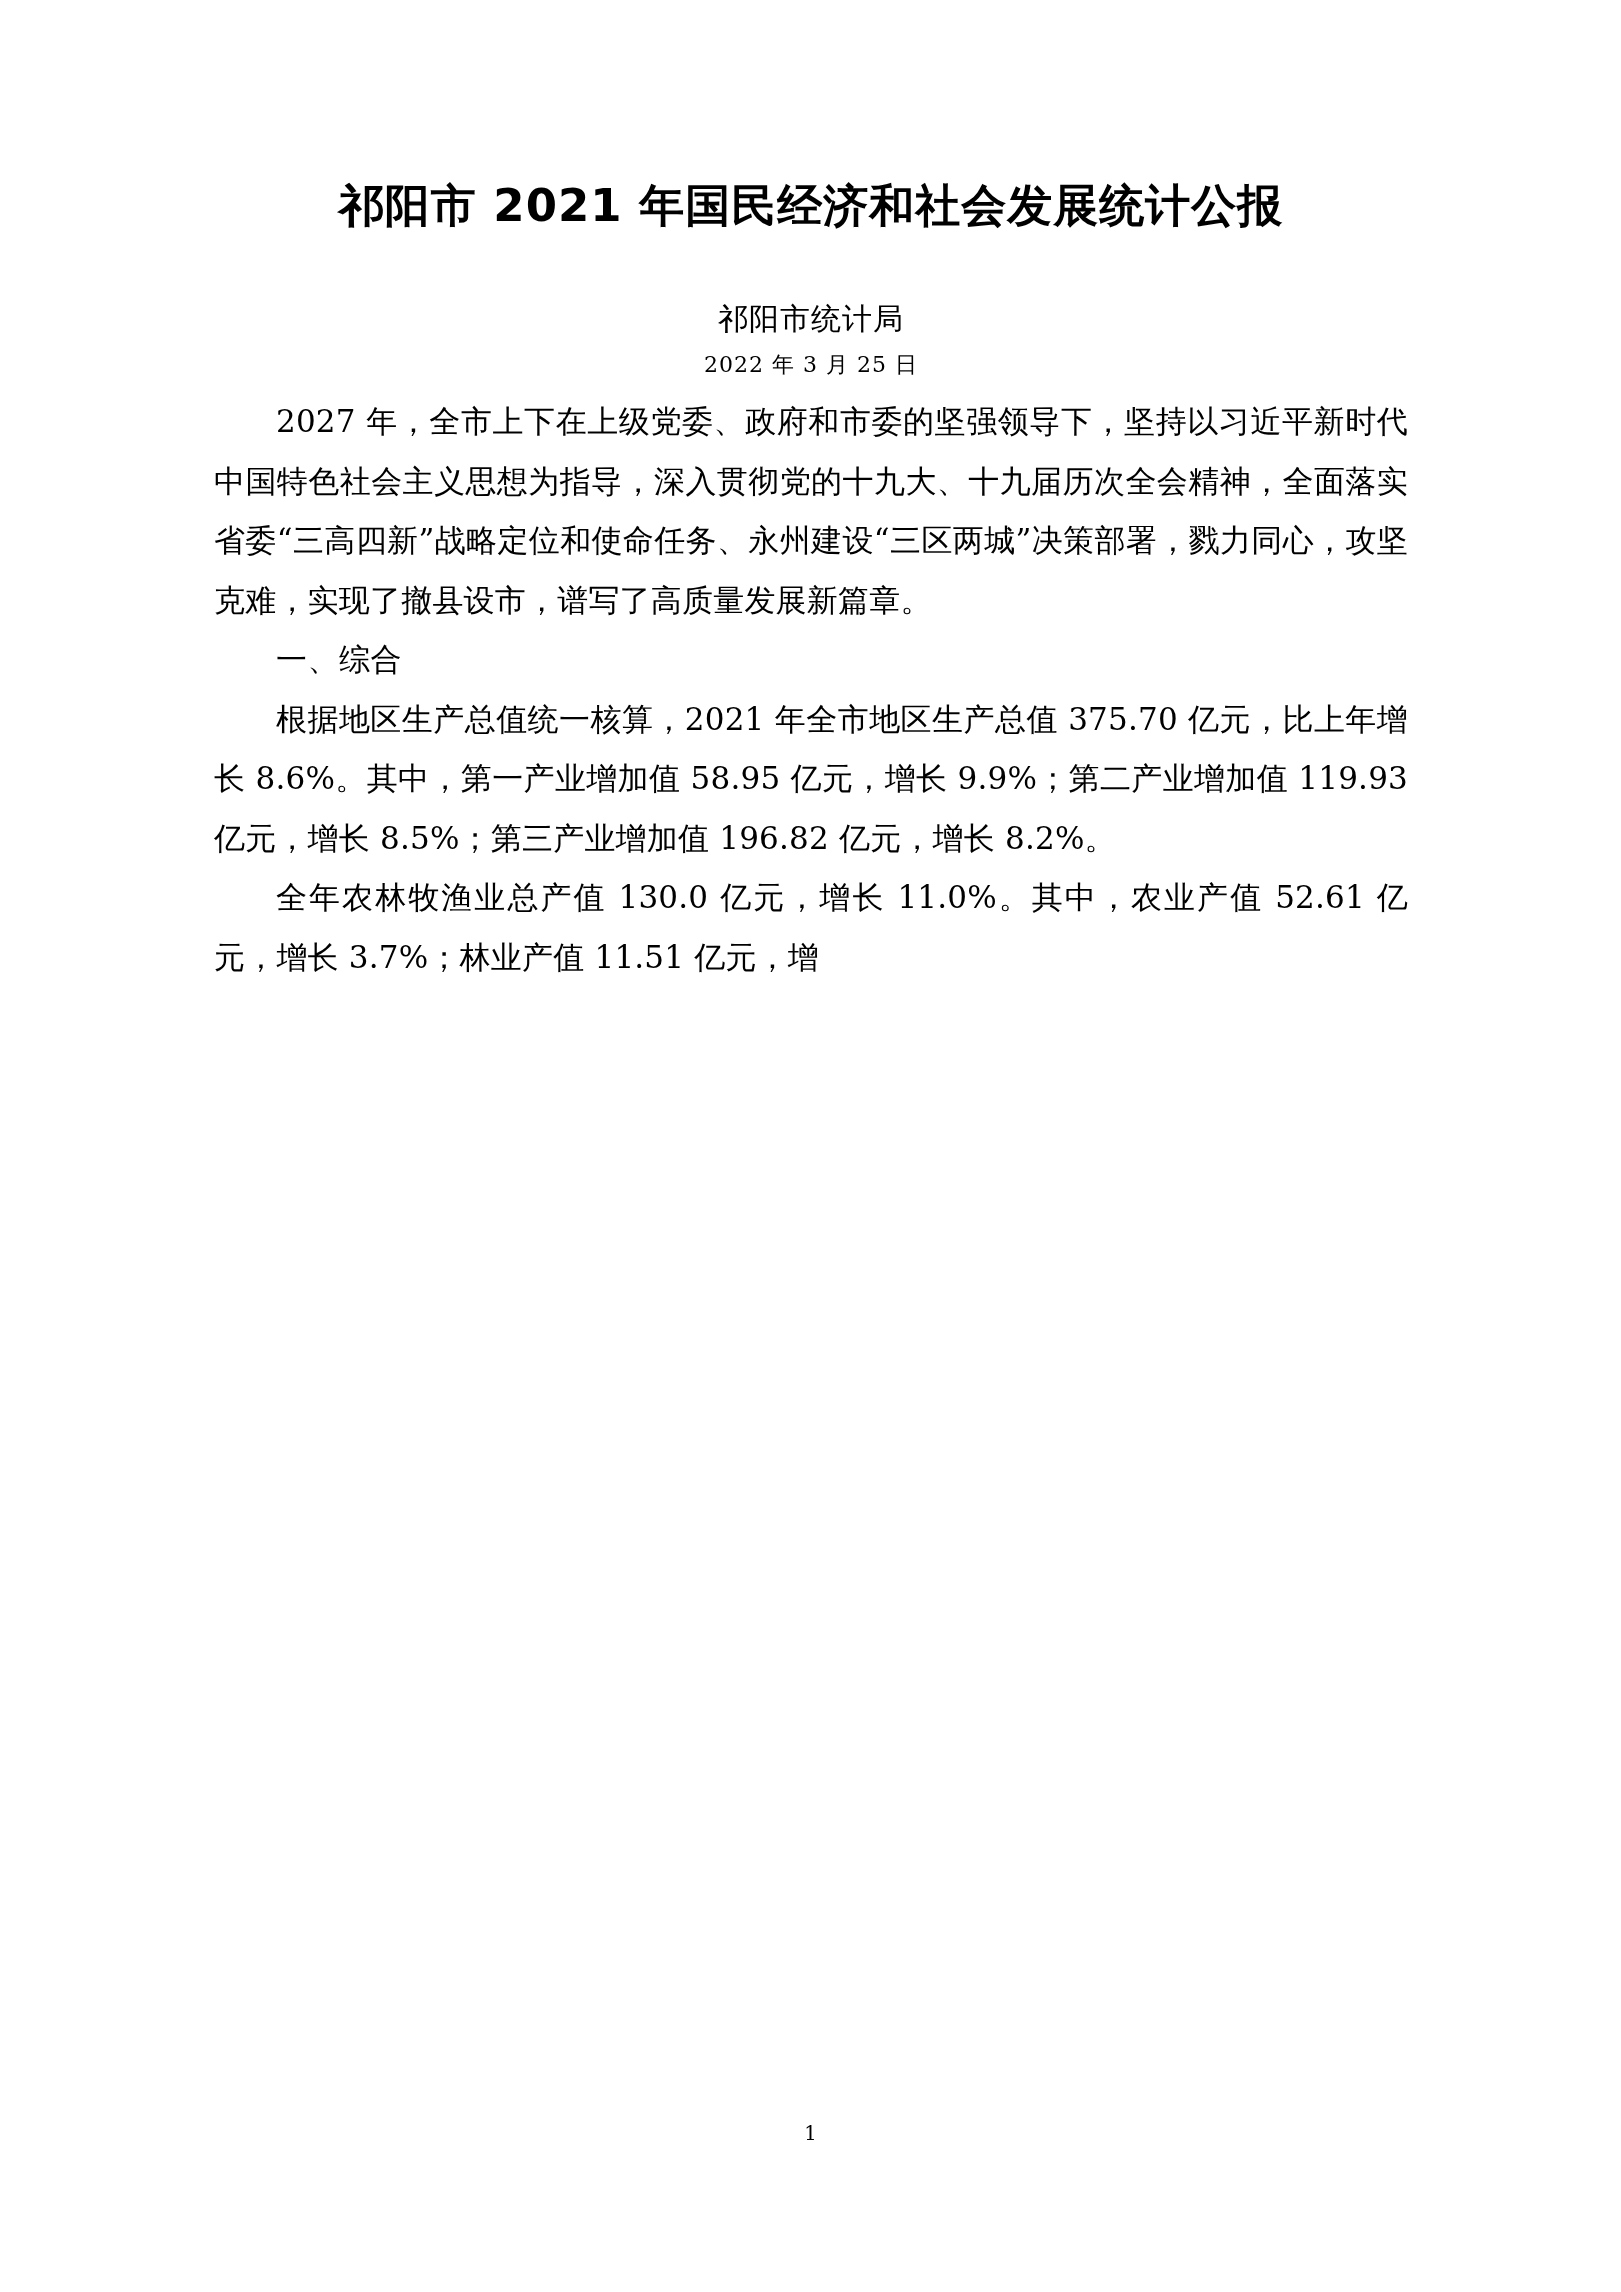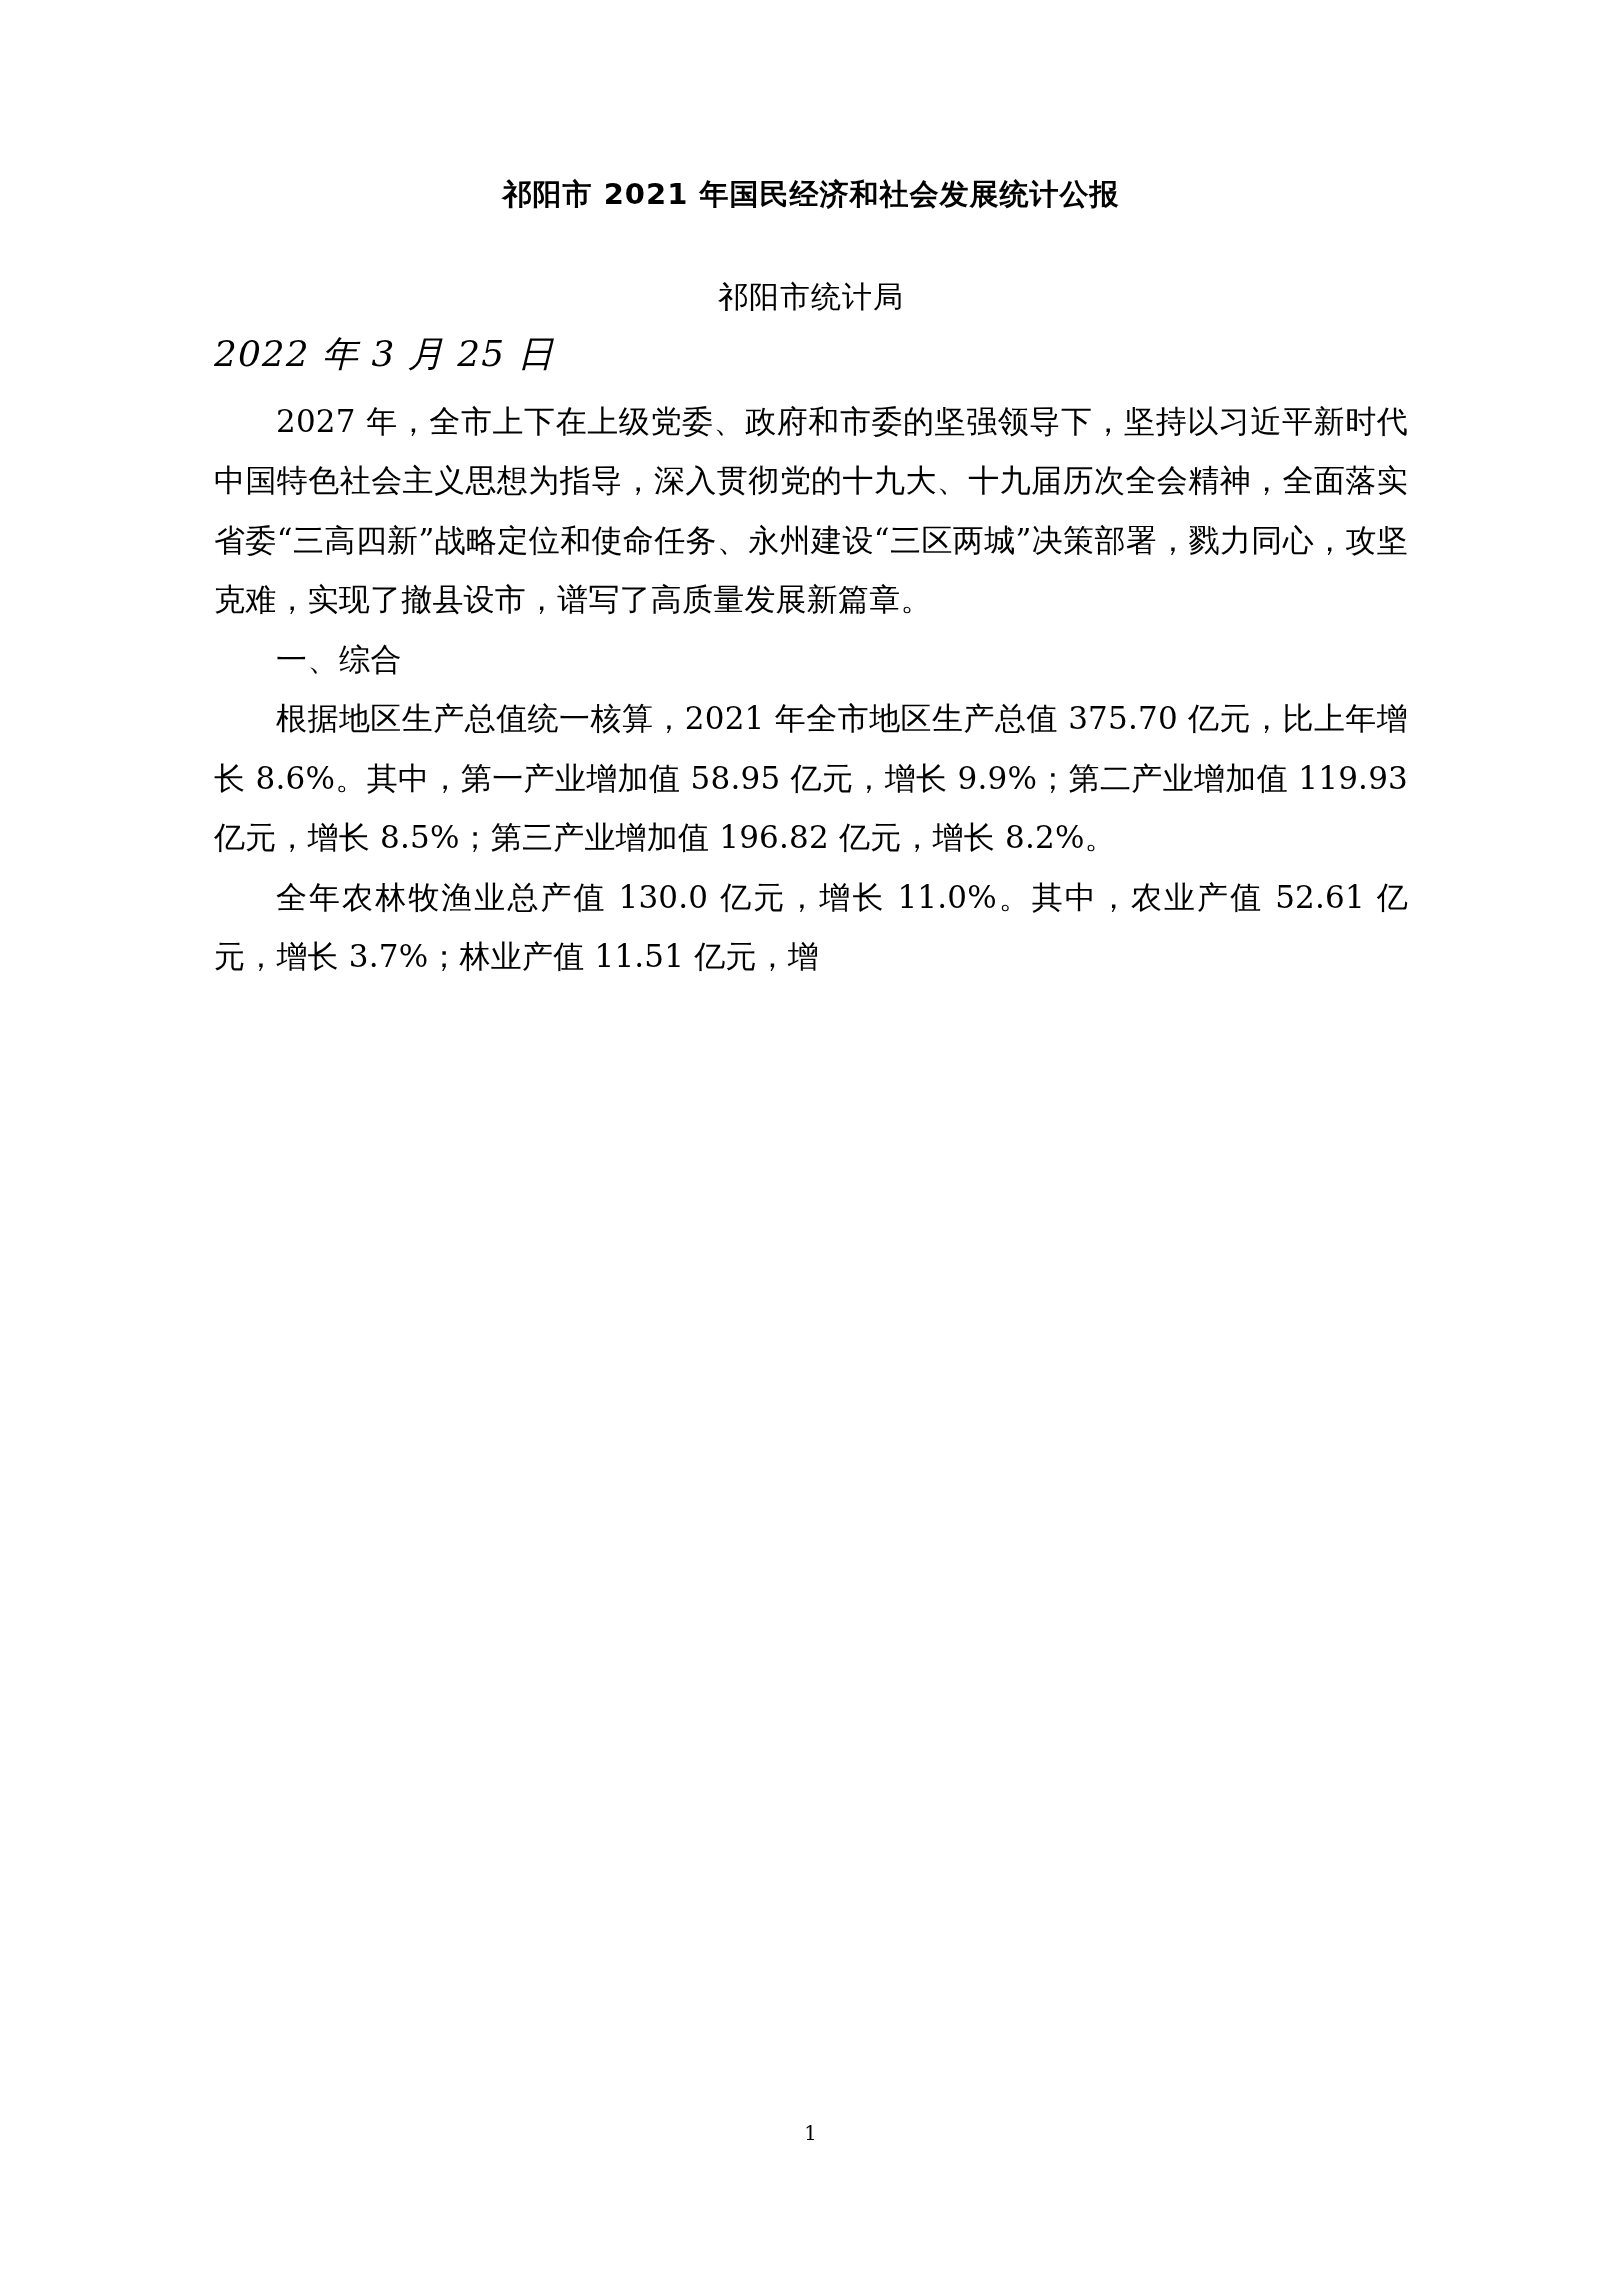--- a/index.html
+++ b/index.html
@@ -20,40 +20,39 @@
   }
   .content {
     position: absolute;
     left: 214px;
     top: 174px;
     width: 1194px;
   }
   .doc-title {
     font-family: "DejaVu Sans", "Liberation Sans", sans-serif;
     font-weight: bold;
-    font-size: 29px;
+    font-size: 45px;
     line-height: 1.4;
     text-align: center;
     letter-spacing: 1px;
     margin: 0 0 59px 0;
   }
   .byline {
     text-align: center;
     font-size: 30px;
     line-height: 1.55;
     letter-spacing: 1px;
     margin: 0 0 5.9px 0;
   }
   .dateline {
-    text-align: left;
-    font-size: 36px;
+    text-align: center;
+    font-size: 22px;
     line-height: 1.55;
     letter-spacing: 1px;
     margin: 0 0 9.8px 0;
-    font-style: italic;
   }
   p.body-text {
     font-size: 31px;
     line-height: 1.92;
     text-align: justify;
     text-justify: inter-ideograph;
     text-indent: 2em;
     margin: 0;
     letter-spacing: 0.2px;
   }

